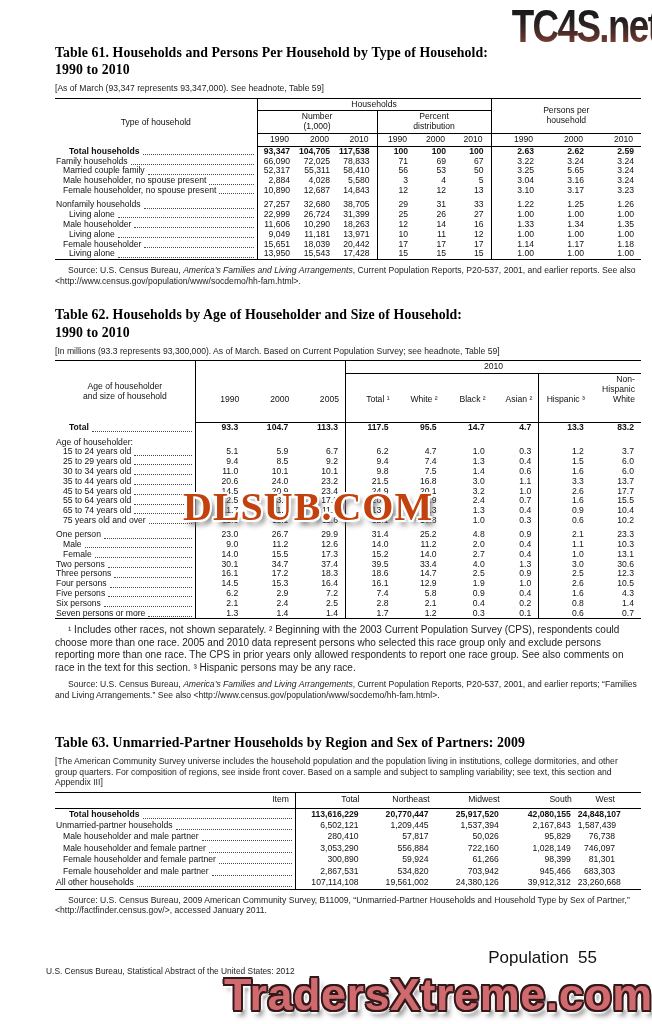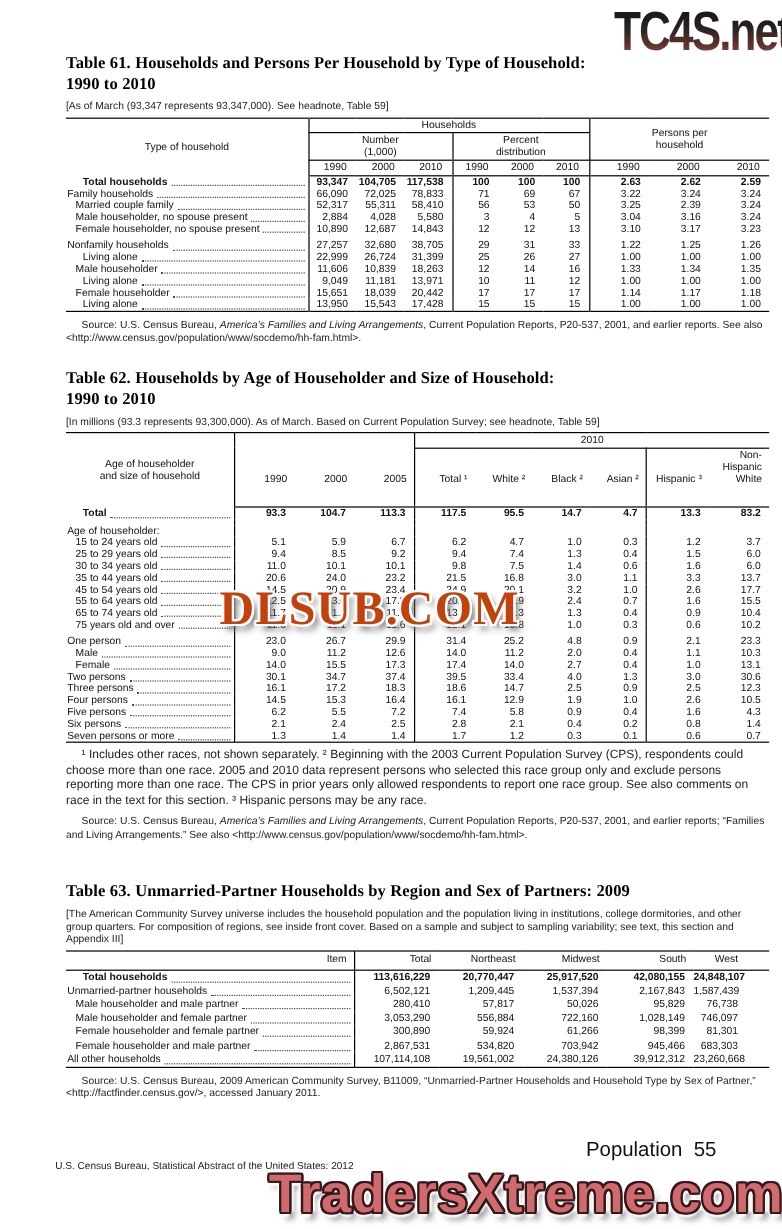--- a/index.html
+++ b/index.html
@@ -157,21 +157,21 @@
                   <span class="dots"></span>
                 </div>
               </td>
               <td class="num">52,317</td>
               <td class="num">55,311</td>
               <td class="num">58,410</td>
               <td class="num vl">56</td>
               <td class="num">53</td>
               <td class="num">50</td>
               <td class="num vl">3.25</td>
-              <td class="num">2.39</td>
+              <td class="num">5.65</td>
               <td class="num">3.24</td>
             </tr>
             <tr>
               <td class="lbl vr ind1">
                 <div class="lw">
                   <span class="t">Male householder, no spouse present</span>
                   <span class="dots"></span>
                 </div>
               </td>
               <td class="num">2,884</td>
@@ -248,21 +248,21 @@
               <td class="num">1.00</td>
             </tr>
             <tr>
               <td class="lbl vr ind1">
                 <div class="lw">
                   <span class="t">Male householder</span>
                   <span class="dots"></span>
                 </div>
               </td>
               <td class="num">11,606</td>
-              <td class="num">10,839</td>
+              <td class="num">10,290</td>
               <td class="num">18,263</td>
               <td class="num vl">12</td>
               <td class="num">14</td>
               <td class="num">16</td>
               <td class="num vl">1.33</td>
               <td class="num">1.34</td>
               <td class="num">1.35</td>
             </tr>
             <tr>
               <td class="lbl vr ind2">
@@ -587,21 +587,21 @@
             <tr>
               <td class="lbl vr ind1">
                 <div class="lw">
                   <span class="t">Female</span>
                   <span class="dots"></span>
                 </div>
               </td>
               <td class="num">14.0</td>
               <td class="num">15.5</td>
               <td class="num">17.3</td>
-              <td class="num vl">17.4</td>
+              <td class="num vl">15.2</td>
               <td class="num">14.0</td>
               <td class="num">2.7</td>
               <td class="num">0.4</td>
               <td class="num vl">1.0</td>
               <td class="num">13.1</td>
             </tr>
             <tr>
               <td class="lbl vr ind0">
                 <div class="lw">
                   <span class="t">Two persons</span>
@@ -653,21 +653,21 @@
               <td class="num">10.5</td>
             </tr>
             <tr>
               <td class="lbl vr ind0">
                 <div class="lw">
                   <span class="t">Five persons</span>
                   <span class="dots"></span>
                 </div>
               </td>
               <td class="num">6.2</td>
-              <td class="num">5.5</td>
+              <td class="num">2.9</td>
               <td class="num">7.2</td>
               <td class="num vl">7.4</td>
               <td class="num">5.8</td>
               <td class="num">0.9</td>
               <td class="num">0.4</td>
               <td class="num vl">1.6</td>
               <td class="num">4.3</td>
             </tr>
             <tr>
               <td class="lbl vr ind0">

